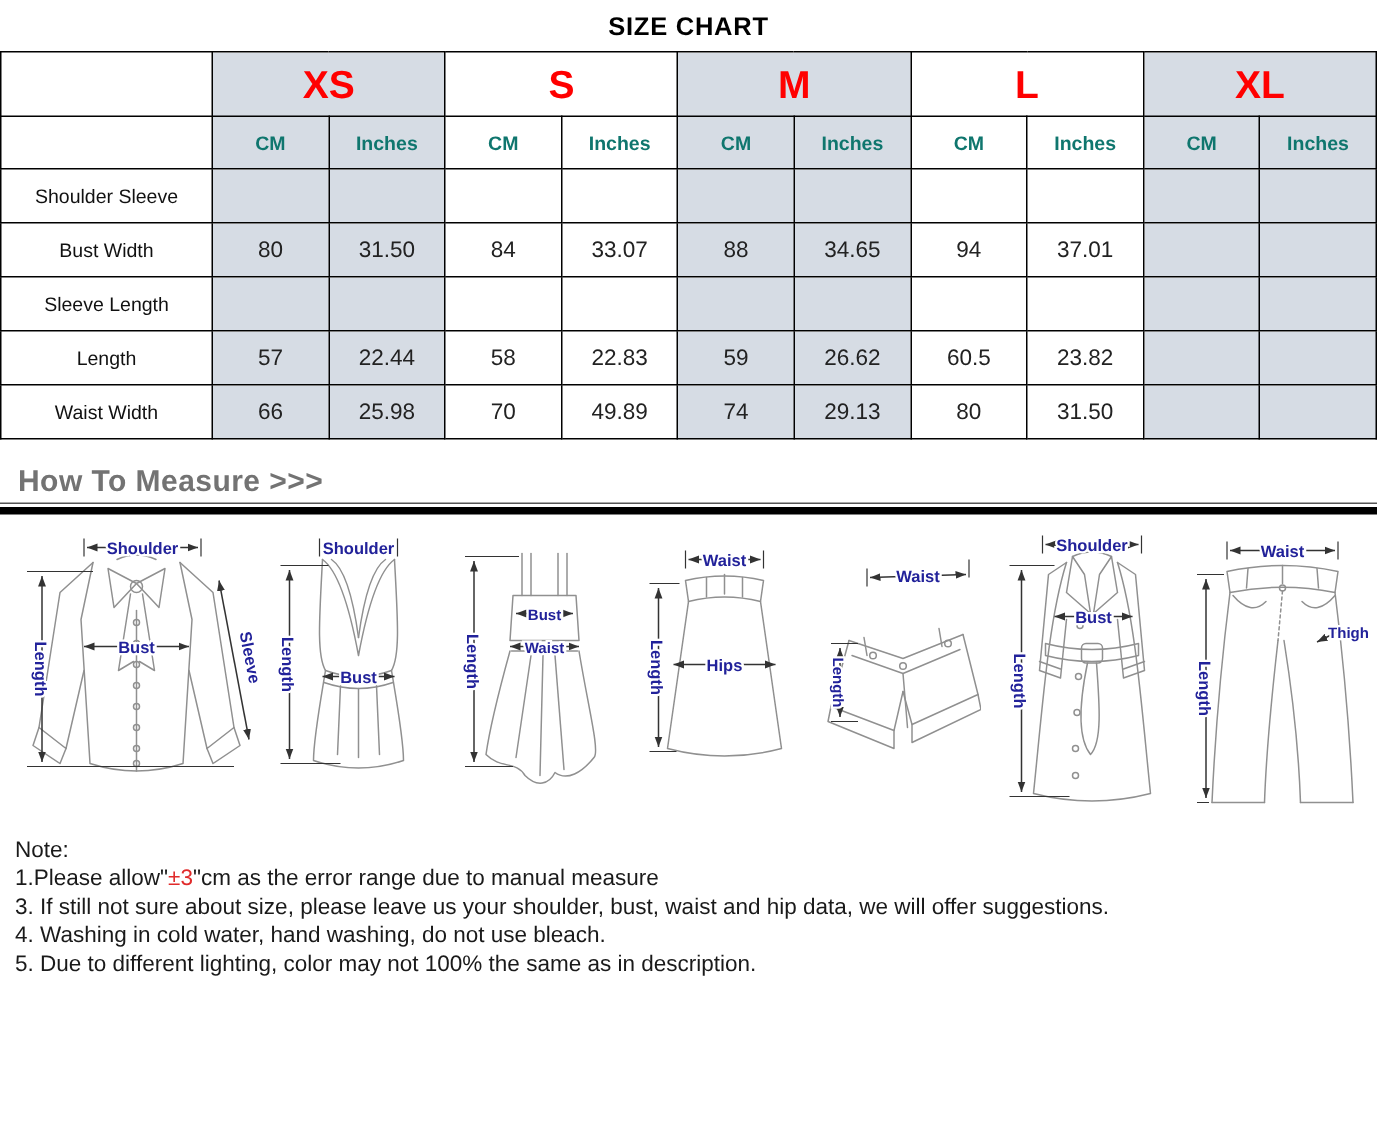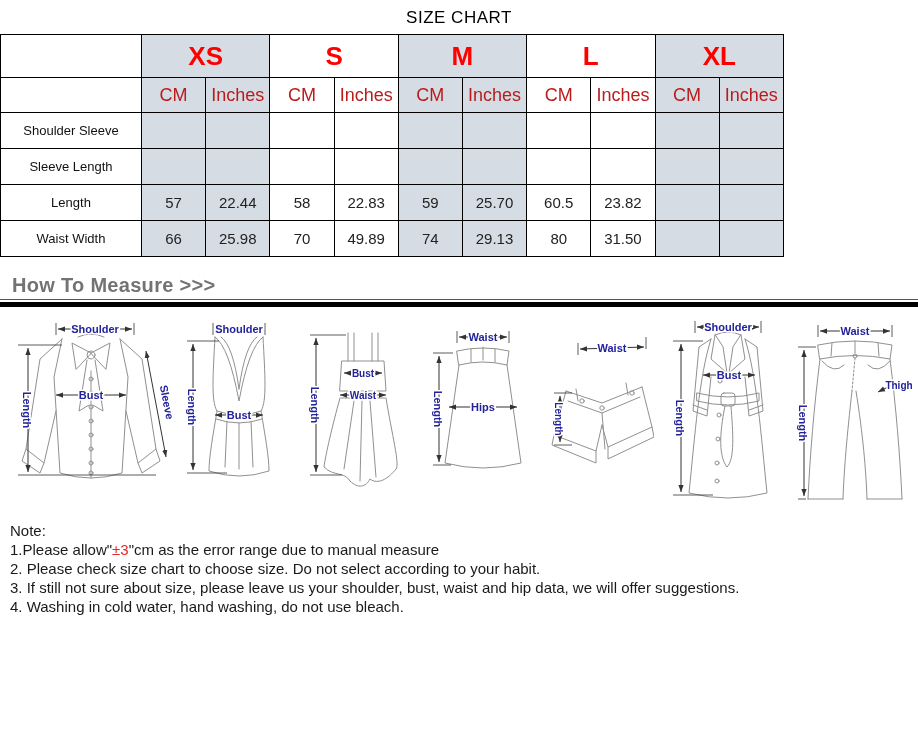--- a/index.html
+++ b/index.html
@@ -1,27 +1,27 @@
 <!DOCTYPE html>
 <html><head>
 <meta charset="utf-8">
 <style>
   html,body{margin:0;padding:0;background:#fff;}
   body{width:918px;height:754px;overflow:hidden;font-family:"Liberation Sans",sans-serif;color:#1a1a1a;}
   .page{width:918px;height:754px;position:relative;}
 
   
-  .title{font-size:17px;font-weight:normal;text-align:center;padding-top:8px;letter-spacing:.5px;color:#000;}
-
-  
-  table.size-table{width:784px;border-collapse:collapse;table-layout:fixed;margin-top:6px;}
+  .title{font-size:17px;font-weight:bold;text-align:center;padding-top:8px;letter-spacing:.5px;color:#000;}
+
+  
+  table.size-table{width:918px;border-collapse:collapse;table-layout:fixed;margin-top:6px;}
   table.size-table th,table.size-table td{border:1px solid #000;text-align:center;vertical-align:middle;overflow:hidden;padding:0;}
   .col-label{width:141px;}
   th.size-head{height:42px;color:#ff0000;font-size:26px;font-weight:bold;}
-  th.unit-head{height:34px;font-size:18px;font-weight:normal;color:#b91c1c;}
+  th.unit-head{height:34px;font-size:13px;font-weight:bold;color:#0f766e;}
   td.cell{height:35px;font-size:15px;color:#222;}
   td.row-label{height:35px;font-size:13px;color:#111;}
   .shade{background:#d6dce4;}
 
   
   .measure-heading{margin:17px 0 2px 12px;font-size:20px;font-weight:bold;color:#737373;letter-spacing:.3px;}
   .rule{height:2px;border-top:1px solid #555;border-bottom:5px solid #000;}
 
   
   .figures{display:flex;justify-content:space-between;align-items:flex-start;padding:8px 6px 0 6px;}
@@ -87,40 +87,53 @@
         <td class="cell"></td>
         <td class="cell"></td>
         <td class="cell shade"></td>
         <td class="cell shade"></td>
         <td class="cell"></td>
         <td class="cell"></td>
         <td class="cell shade"></td>
         <td class="cell shade"></td>
       </tr>
       <tr>
+        <td class="row-label">Bust Width</td>
+        <td class="cell shade">80</td>
+        <td class="cell shade">31.50</td>
+        <td class="cell">84</td>
+        <td class="cell">33.07</td>
+        <td class="cell shade">88</td>
+        <td class="cell shade">34.65</td>
+        <td class="cell">94</td>
+        <td class="cell">37.01</td>
+        <td class="cell shade"></td>
+        <td class="cell shade"></td>
+      </tr>
+      <tr>
         <td class="row-label">Sleeve Length</td>
         <td class="cell shade"></td>
         <td class="cell shade"></td>
         <td class="cell"></td>
         <td class="cell"></td>
         <td class="cell shade"></td>
         <td class="cell shade"></td>
         <td class="cell"></td>
         <td class="cell"></td>
         <td class="cell shade"></td>
         <td class="cell shade"></td>
       </tr>
       <tr>
         <td class="row-label">Length</td>
         <td class="cell shade">57</td>
         <td class="cell shade">22.44</td>
         <td class="cell">58</td>
         <td class="cell">22.83</td>
         <td class="cell shade">59</td>
-        <td class="cell shade">25.70</td>
+        <td class="cell shade">26.62</td>
         <td class="cell">60.5</td>
         <td class="cell">23.82</td>
         <td class="cell shade"></td>
         <td class="cell shade"></td>
       </tr>
       <tr>
         <td class="row-label">Waist Width</td>
         <td class="cell shade">66</td>
         <td class="cell shade">25.98</td>
         <td class="cell">70</td>
@@ -363,18 +376,18 @@
       <text class="lbl" x="67" y="20">Waist</text>
       <text class="lbl lbl-sm" x="111" y="74">Thigh</text>
       <text class="lbl" transform="translate(11 108) rotate(90)">Length</text>
     </svg>
 
   </div>
 
   <div class="notes">
     <div>Note:</div>
     <div class="note-line"><span>1.Please allow"</span><span class="red">±3</span><span>"cm as the error range due to manual measure</span></div>
-    <div class="note-line">2. Please check size chart to choose size. Do not select according to your habit.</div>
     <div class="note-line">3. If still not sure about size, please leave us your shoulder, bust, waist and hip data, we will offer suggestions.</div>
     <div class="note-line">4. Washing in cold water, hand washing, do not use bleach.</div>
+    <div class="note-line">5. Due to different lighting, color may not 100% the same as in description.</div>
   </div>
 
 </div>
 
 </body></html>

